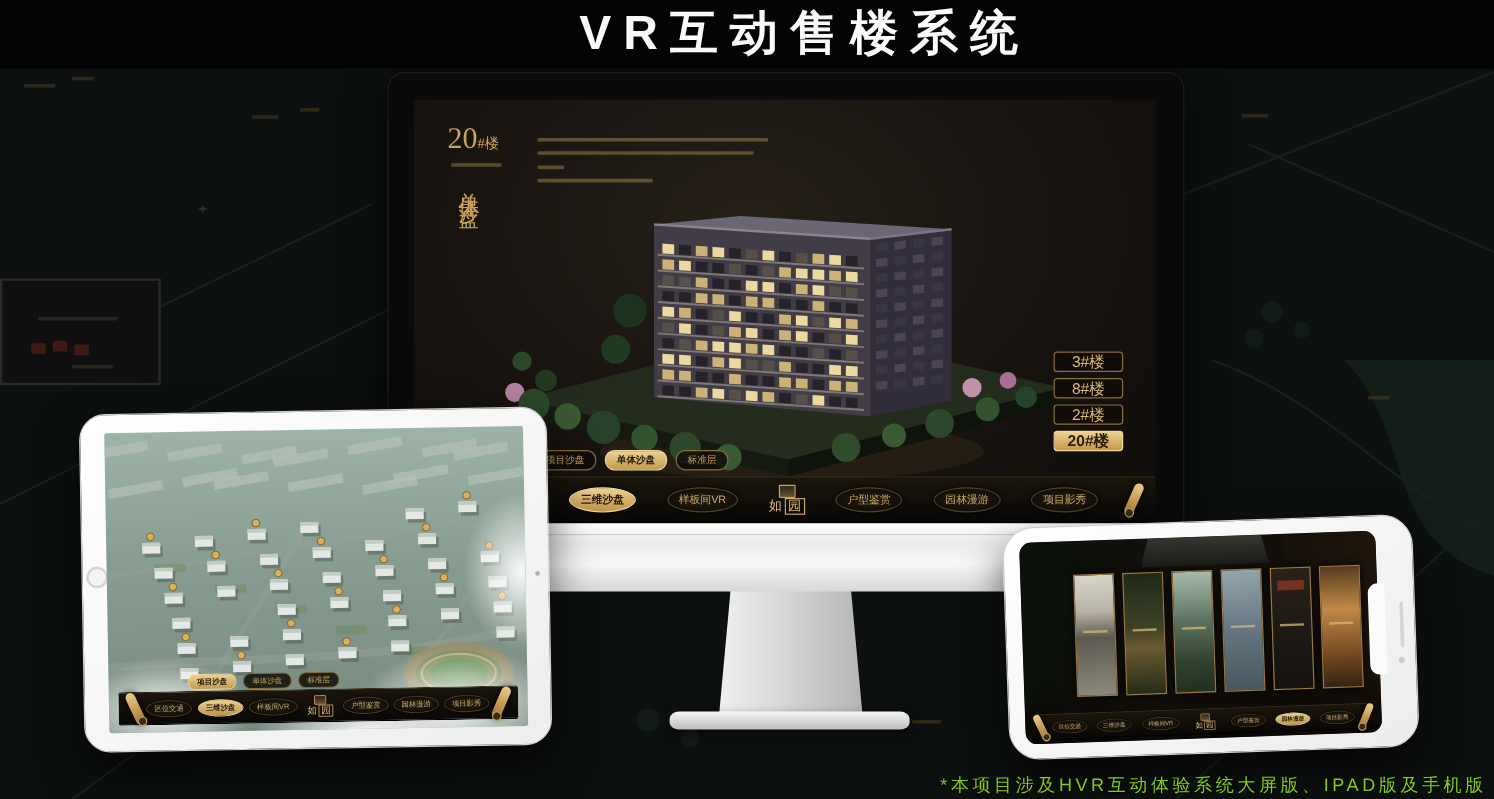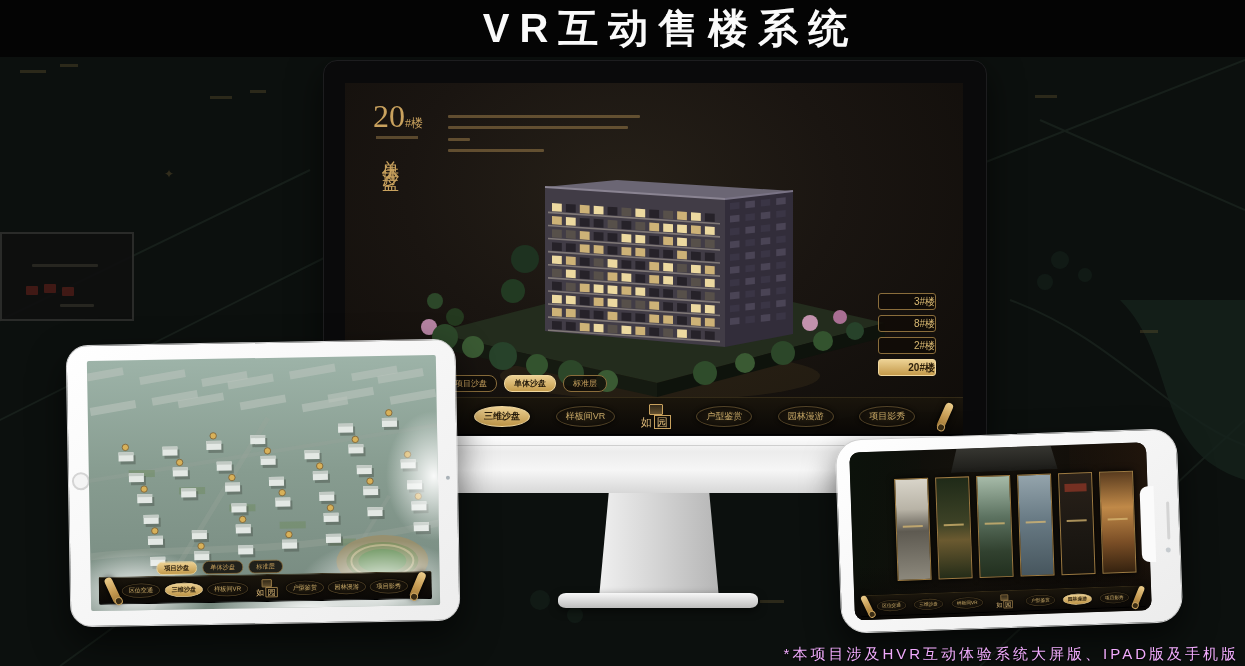--- a/index.html
+++ b/index.html
@@ -31,30 +31,30 @@
            box-shadow:0 12px 34px rgba(0,0,0,.6);}
   .m-chin{left:0;top:376px;width:662px;height:57px;z-index:2;
           background:linear-gradient(180deg,#fdfdfd,#ececec 28%,#f6f6f6 60%,#d7d7d7);
           border-radius:2px 2px 9px 9px;}
   .m-chin::after{content:"";position:absolute;left:0;top:9px;width:100%;height:1px;background:#cfcfcf;}
   .m-screen{left:22px;top:23px;width:618px;height:352px;overflow:hidden;z-index:3;
             background:radial-gradient(ellipse at 45% 30%,#262018 0%,#1a1511 45%,#0f0c09 100%);}
 
   
   .hd{left:28px;top:16px;color:#c9a25e;z-index:5;}
-  .hd-num{font-family:"Liberation Serif",serif;font-size:32px;line-height:34px;}
+  .hd-num{font-family:"Liberation Serif",serif;font-size:25px;line-height:34px;}
   .hd-suffix{font-size:12px;font-family:"Liberation Serif",serif;}
   .ebar{width:42px;height:3px;background:#9a7c49;opacity:.5;margin:3px 0 7px 3px;}
   .vtxt{writing-mode:vertical-rl;font-family:"Liberation Serif",serif;font-size:17px;
         letter-spacing:5px;color:#c9a25e;margin-left:6px;}
   .pline{position:absolute;height:3px;background:#9a7c49;opacity:.55;border-radius:1px;}
 
   
   .floor-col{right:27px;top:210px;display:flex;flex-direction:column;gap:5px;z-index:6;}
-  .fbtn{width:56px;height:15px;line-height:15px;text-align:right;font-size:10px;color:#d8b872;
+  .fbtn{width:56px;height:15px;line-height:15px;text-align:center;font-size:13px;color:#d8b872;
         background:rgba(16,12,7,.85);border:1px solid #8a6d3b;border-radius:3px;cursor:pointer;}
   .fbtn.active{background:linear-gradient(180deg,#ecd193,#c49a4b);color:#2a1d0a;font-weight:bold;
         border-color:#f0d79e;}
 
   
   .scroll{width:12px;height:46px;border-radius:6px;transform:rotate(24deg);position:relative;
           background:linear-gradient(180deg,#eccd8b,#c59a52 55%,#9c7433);box-shadow:0 0 6px #000;}
   .scroll::after{content:"";position:absolute;left:2px;bottom:-2px;width:9px;height:9px;
           border-radius:50%;background:#3a2c14;border:1px solid #c9a25e;}
   .scroll.sm{width:8px;height:28px;}
@@ -130,21 +130,21 @@
   .pc6{background:linear-gradient(180deg,#5a3c1f,#c08948 35%,#7a4e26 70%,#35220f);}
   .p-nav{left:6px;right:6px;bottom:3px;height:20px;padding:0 4px;border-radius:2px;}
   .p-nav .gitem{font-size:9px;transform:scale(.52);margin:0 -12px;}
   .p-nav .glogo{transform:scale(.55);}
   .ph-notch{right:24px;top:56px;width:14px;height:76px;background:#fbfbfb;z-index:5;
          border-radius:8px 0 0 8px;}
   .ph-slit{right:9px;top:72px;width:3px;height:38px;background:#d4d4d4;border-radius:2px;z-index:6;}
   .ph-dot{right:9px;top:118px;width:5px;height:5px;border-radius:50%;background:#c6cbcf;z-index:6;}
 
   
-  .footnote{right:6px;bottom:2px;font-size:15px;letter-spacing:3px;color:#f0abfc;z-index:6;
+  .footnote{right:6px;bottom:2px;font-size:15px;letter-spacing:3px;color:#84cc16;z-index:6;
             text-shadow:0 1px 2px #000;}
 </style>
 </head>
 <body>
 
 <svg id="bg-svg" class="abs" width="1245" height="666">
   <rect x="0" y="0" width="1245" height="666" fill="#0c100e"></rect>
   <g stroke="#1c2620" stroke-width="2" opacity=".7" fill="none">
     <path d="M-20,330 L310,170"></path>
       <path d="M-20,430 L330,255"></path>

